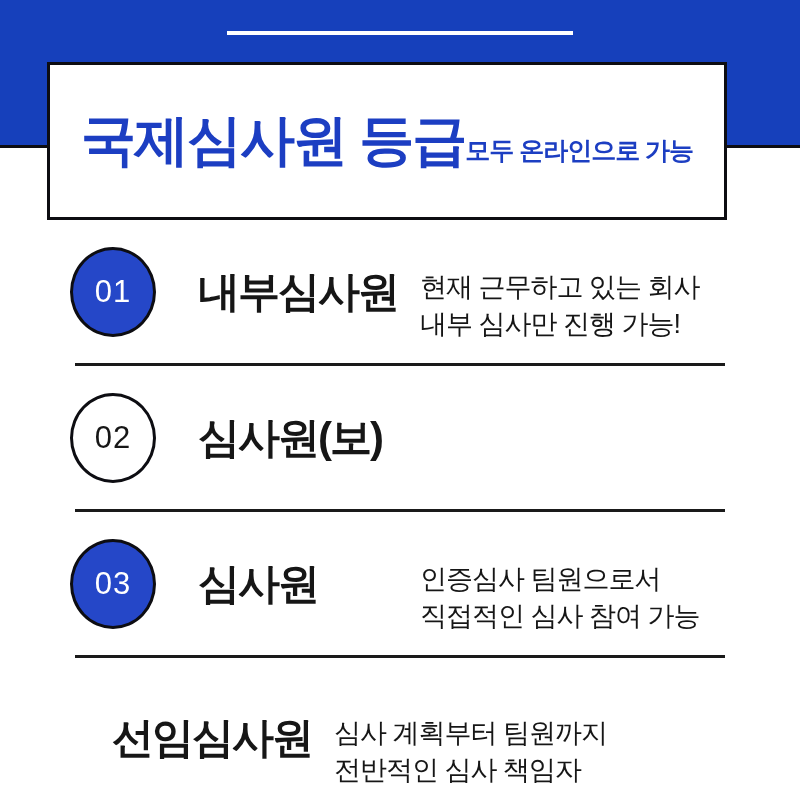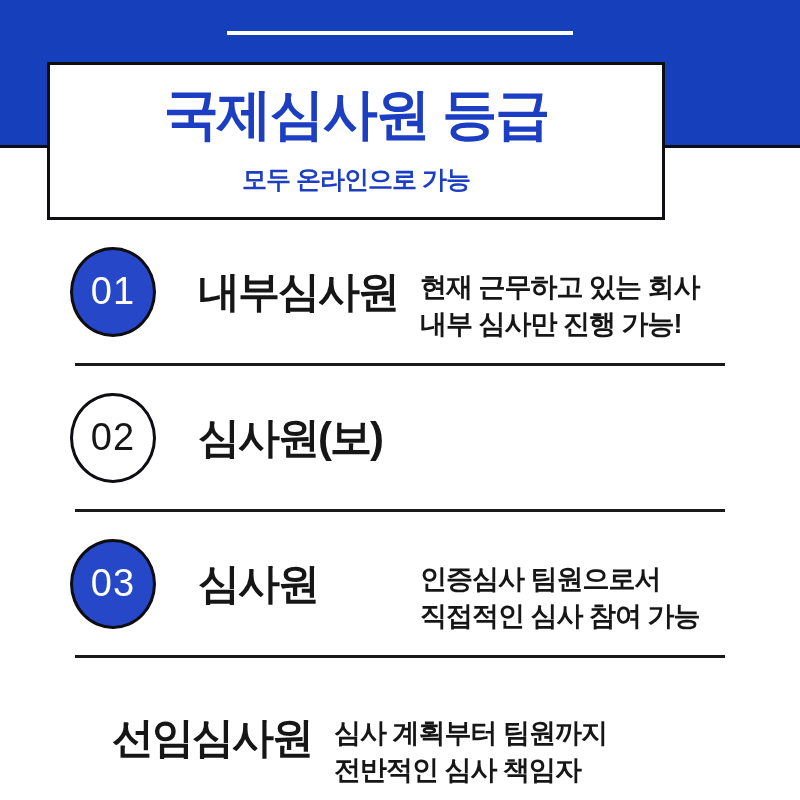--- a/index.html
+++ b/index.html
@@ -9,37 +9,37 @@
   html,body{margin:0;padding:0;background:#ffffff;}
   body{font-family:"Liberation Sans","DejaVu Sans",sans-serif;}
   .canvas{position:relative;width:800px;height:800px;background:#ffffff;overflow:hidden;}
 
   
   .band{position:absolute;top:0;left:0;width:800px;height:148px;background:var(--blue);
         border-bottom:3px solid var(--line);box-sizing:border-box;z-index:1;}
   .decor-line{position:absolute;top:31px;left:227px;width:346px;height:4px;background:#ffffff;}
 
   
-  .card{position:absolute;top:62px;left:47px;width:618px;height:158px;background:#ffffff;
+  .card{position:absolute;top:62px;left:47px;width:680px;height:158px;background:#ffffff;
         border:3px solid var(--line);box-sizing:border-box;z-index:2;
-        display:flex;flex-direction:column;align-items:center;justify-content:center;}
+        display:flex;flex-direction:row;align-items:center;justify-content:center;}
   .card-title{font-size:55px;font-weight:800;color:var(--title-blue);letter-spacing:-2px;line-height:1.05;}
   .card-subtitle{font-size:25px;font-weight:700;color:var(--title-blue);margin-top:19px;letter-spacing:-1px;}
 
   
   .items{position:absolute;top:220px;left:0;width:800px;z-index:1;}
   .item{display:flex;align-items:center;height:143px;padding-left:70px;box-sizing:border-box;}
   .item.last{height:150px;padding-top:10px;}
   .circle{flex:0 0 auto;width:80px;height:84px;border-radius:50%;border:3px solid var(--line);
           display:flex;align-items:center;justify-content:center;
-          font-size:38px;font-weight:400;letter-spacing:1px;background:#ffffff;color:var(--ink);}
+          font-size:31px;font-weight:400;letter-spacing:1px;background:#ffffff;color:var(--ink);}
   .circle.filled{background:var(--circle-blue);color:#ffffff;}
   .item-title{margin-left:42px;width:222px;font-size:42px;font-weight:700;color:var(--ink);
               letter-spacing:-2px;white-space:nowrap;}
-  .item-desc{font-size:27px;font-weight:700;color:var(--ink);line-height:37px;letter-spacing:-1px;margin-top:28px;}
+  .item-desc{font-size:27px;font-weight:400;color:var(--ink);line-height:37px;letter-spacing:-1px;margin-top:28px;}
   .item-desc span{display:block;}
   .divider{height:3px;background:#1a1a1a;margin:0 75px;}
 </style>
 </head>
 <body>
 
 <div class="canvas">
 
   <div class="band">
     <div class="decor-line"></div>

